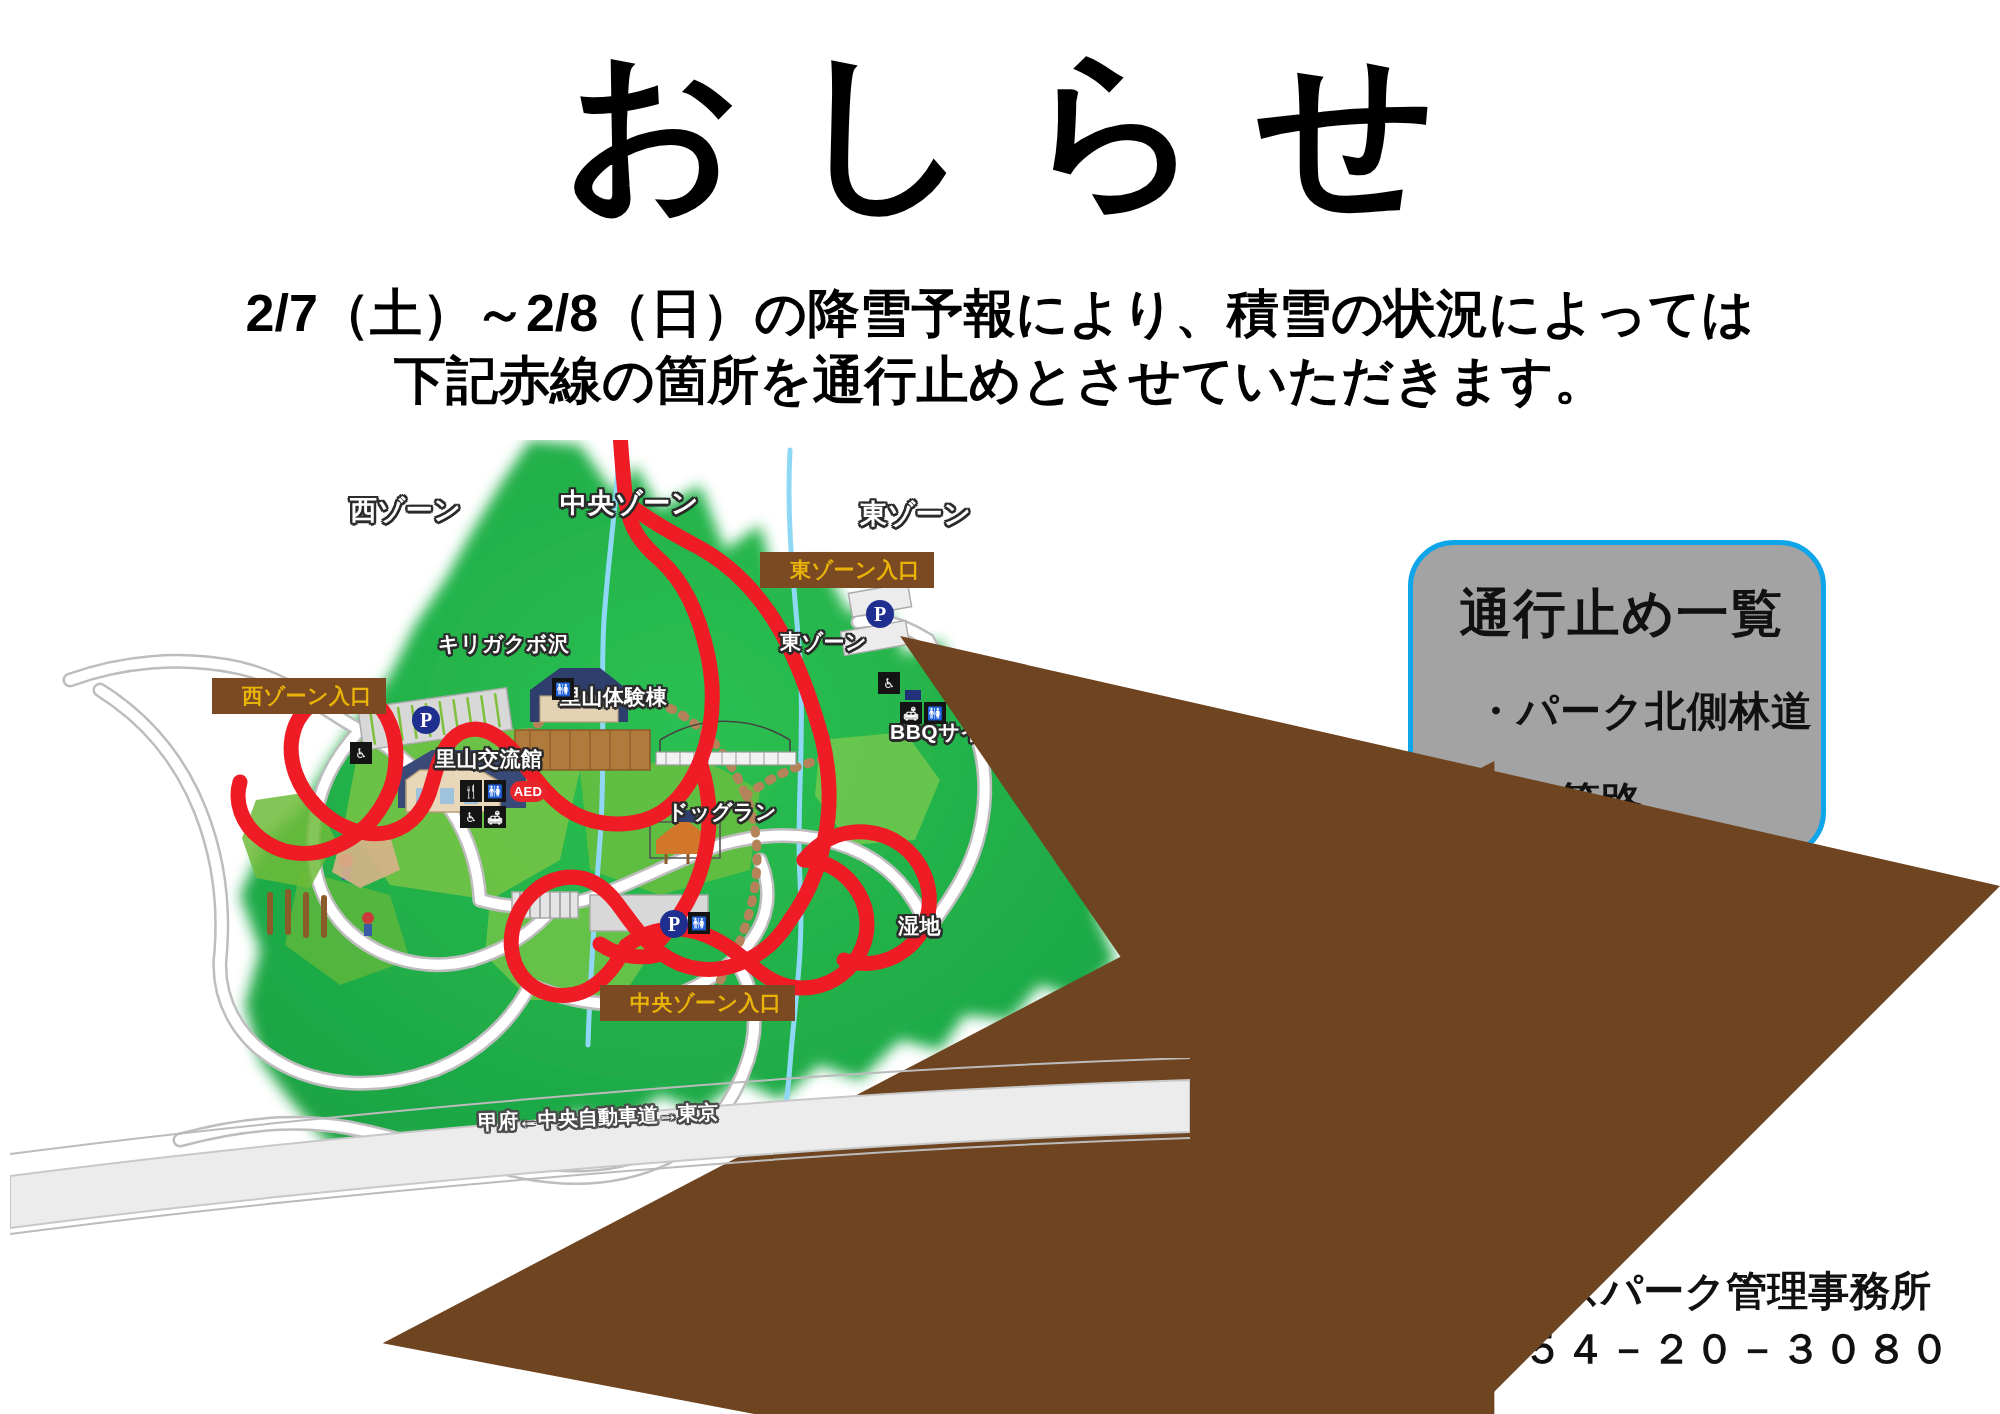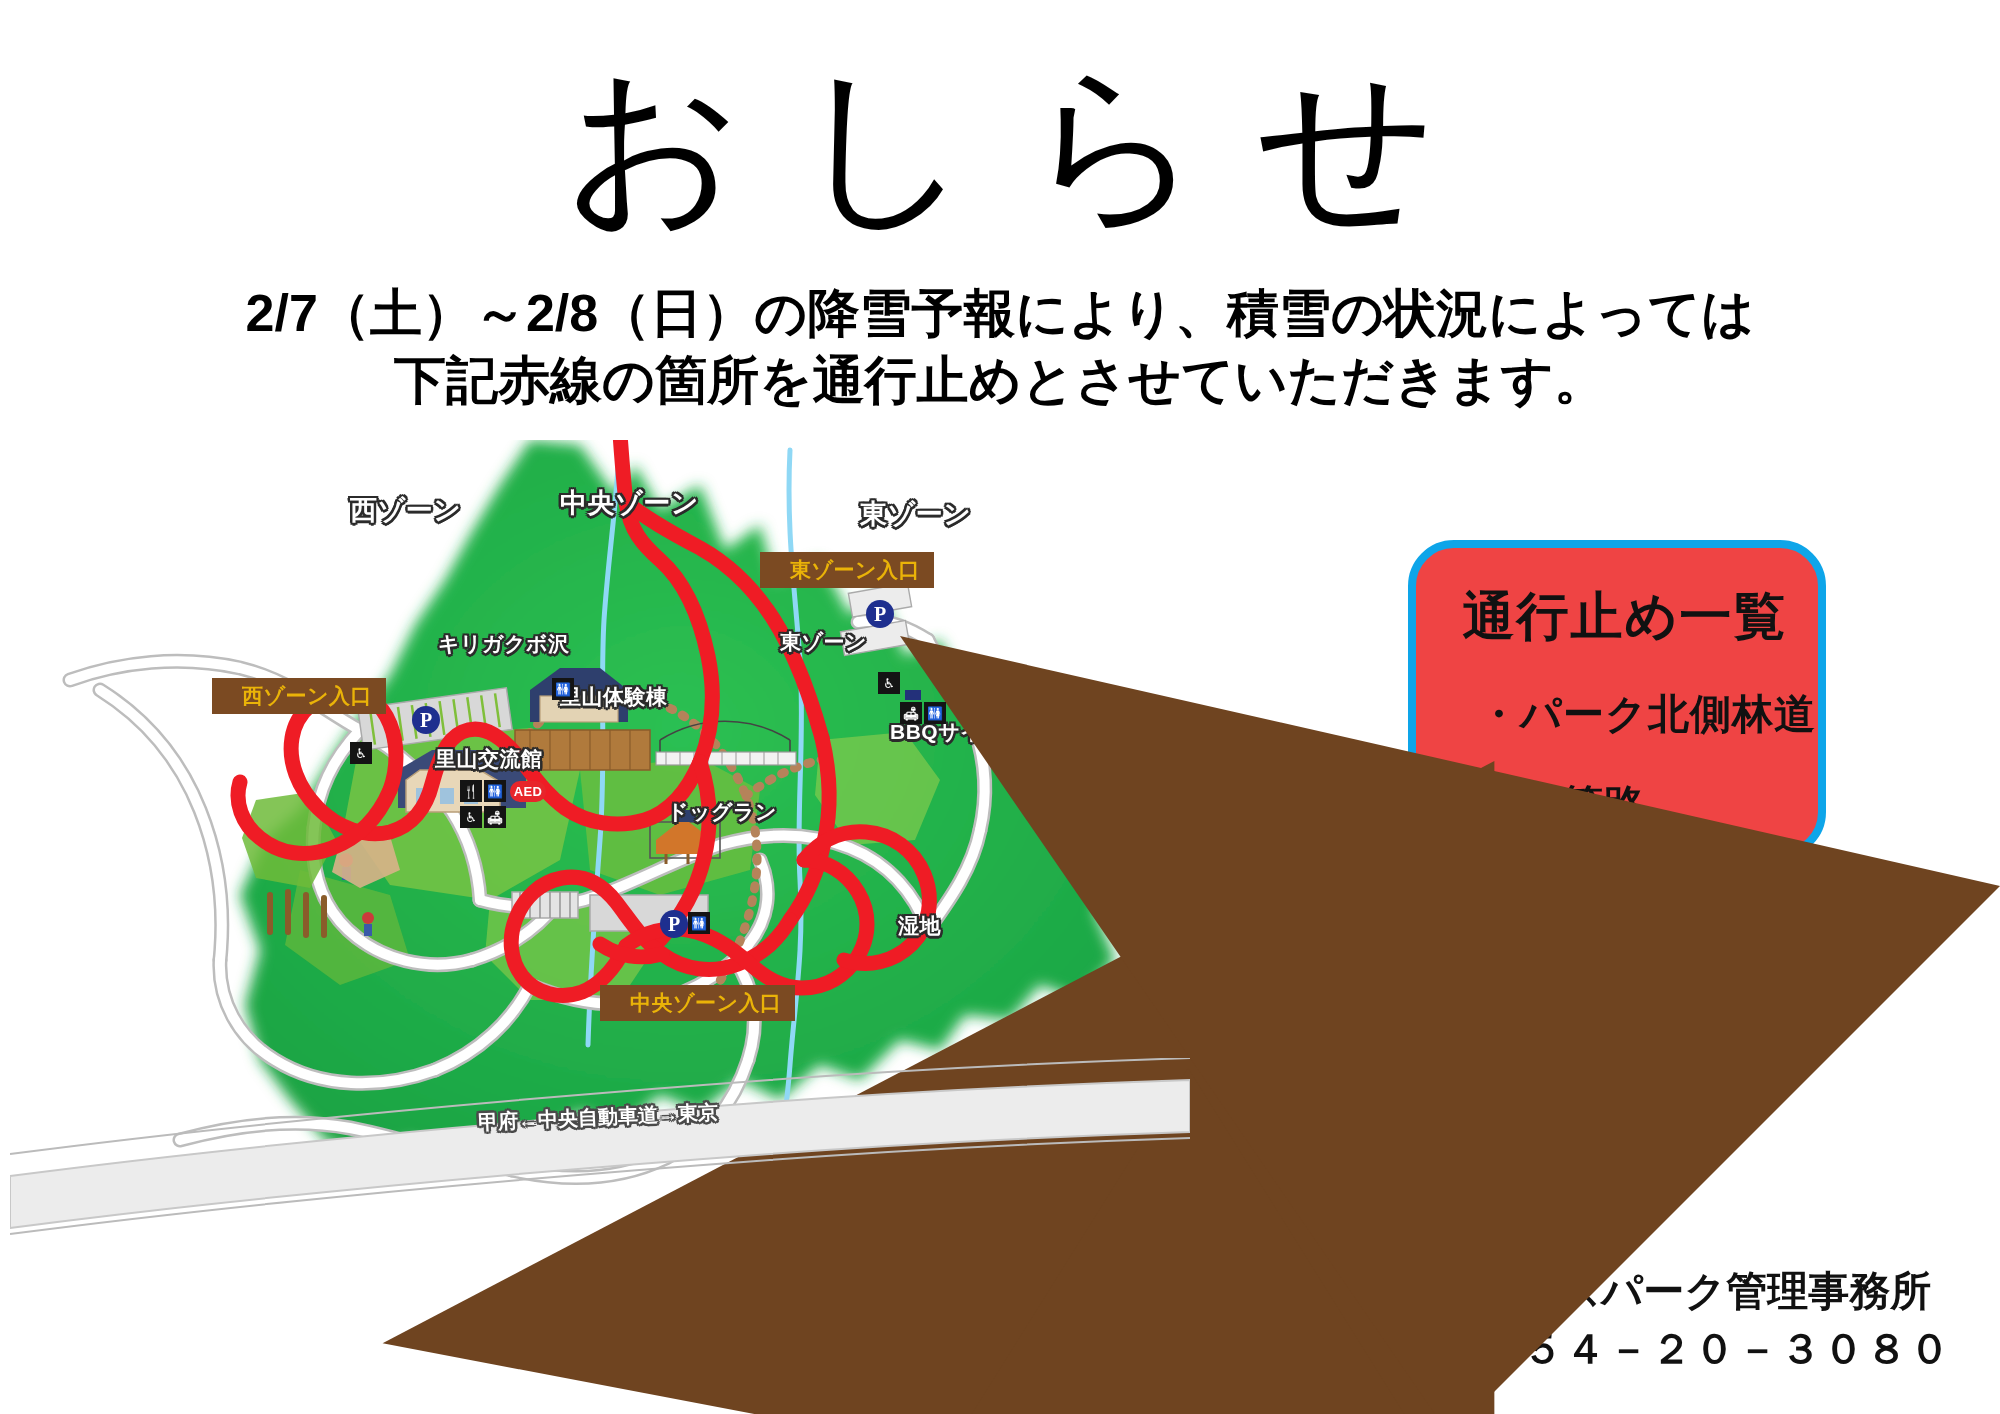--- a/index.html
+++ b/index.html
@@ -6,40 +6,40 @@
   html,body {
     width:2000px; height:1414px;
     background:#ffffff;
     font-family:"Liberation Sans","DejaVu Sans",sans-serif;
     overflow:hidden;
   }
   .page { position:relative; width:2000px; height:1414px; background:#fff; }
 
   
   .title {
-    position:absolute; left:0; top:53px; width:2000px;
+    position:absolute; left:0; top:37px; width:2000px;
     text-align:center;
-    font-size:175px; font-weight:400; line-height:1.05;
+    font-size:175px; font-weight:700; line-height:1.05;
     letter-spacing:52px; text-indent:52px;
     color:#000;
   }
   .subtitle {
     position:absolute; left:0; top:280px; width:2000px;
     text-align:center;
     font-size:52px; font-weight:700; line-height:1.28;
     color:#000; letter-spacing:0px;
   }
   .subtitle .l2 { display:block; }
 
   
   .callout {
     position:absolute; left:1408px; top:540px;
     width:418px; height:318px;
-    background:#ef4444;
-    border:8px solid #0ea5e9;
+    background:#a3a3a3;
+    border:5px solid #0ea5e9;
     border-radius:46px;
   }
   .callout-title {
     position:absolute; left:0; top:34px; width:418px;
     text-align:center;
     font-size:52px; font-weight:700; color:#111;
     letter-spacing:2px;
   }
   .callout-list { position:absolute; left:62px; top:146px; width:340px; }
   .callout-item {

